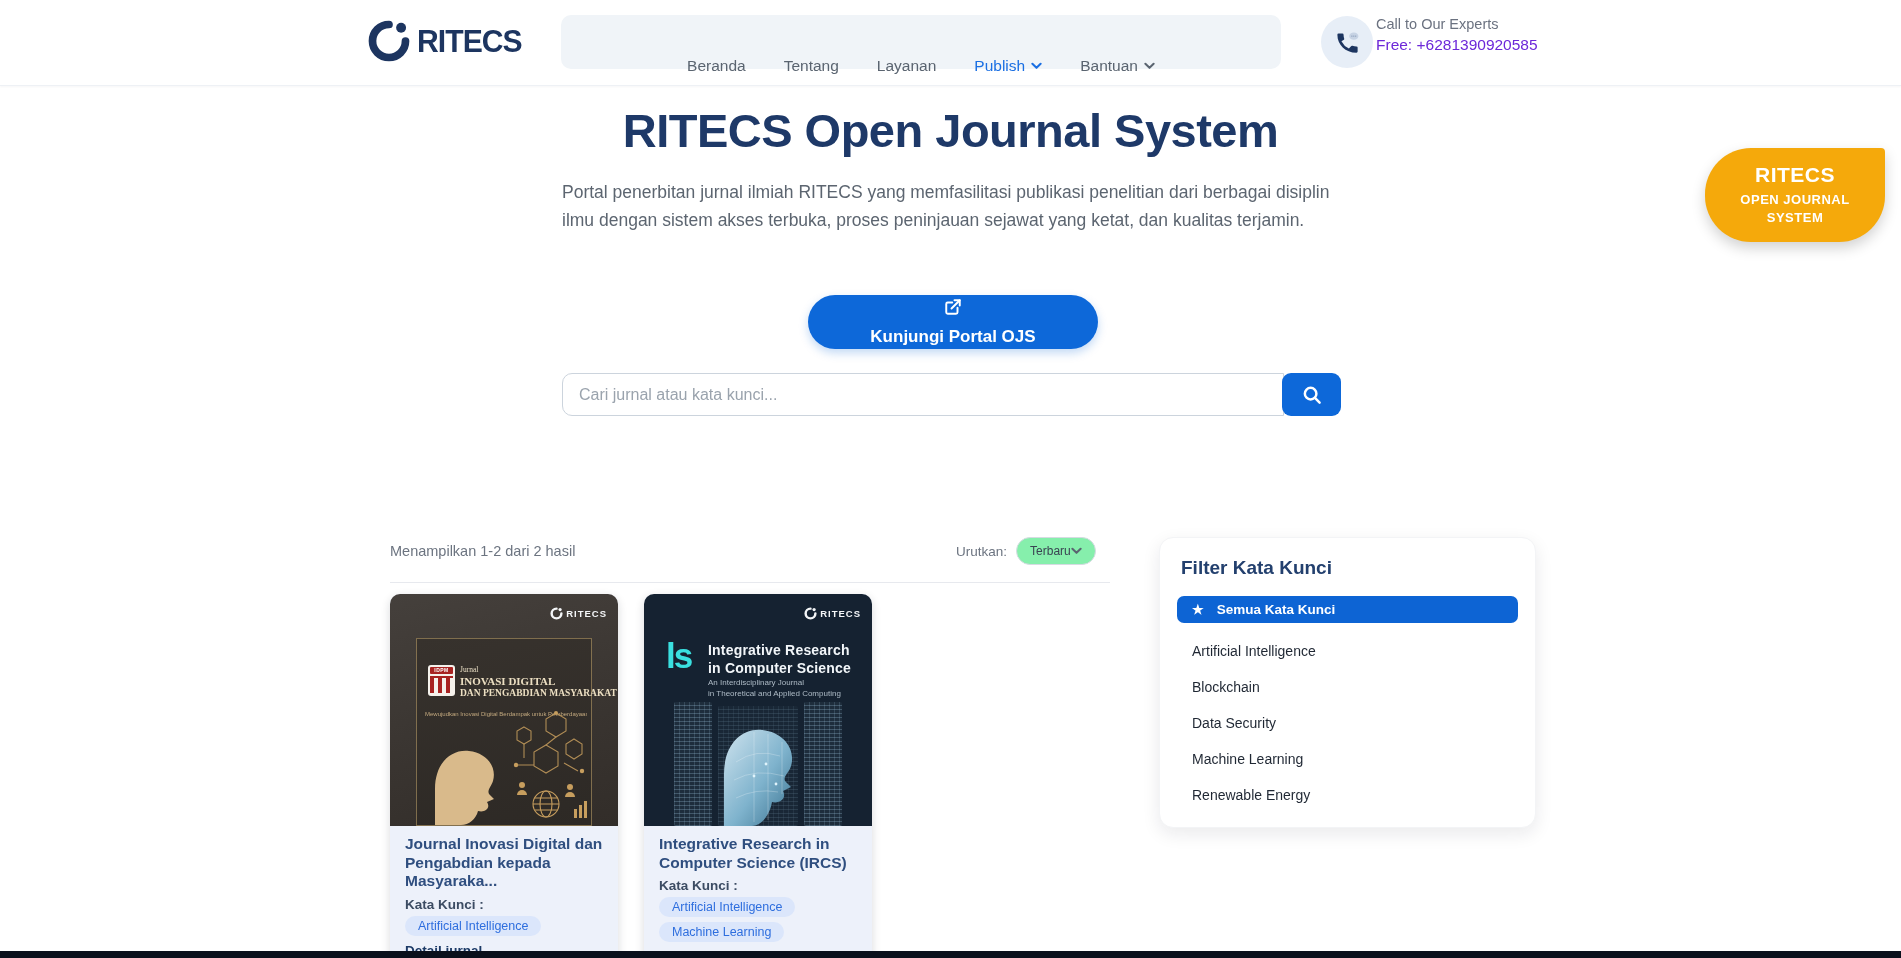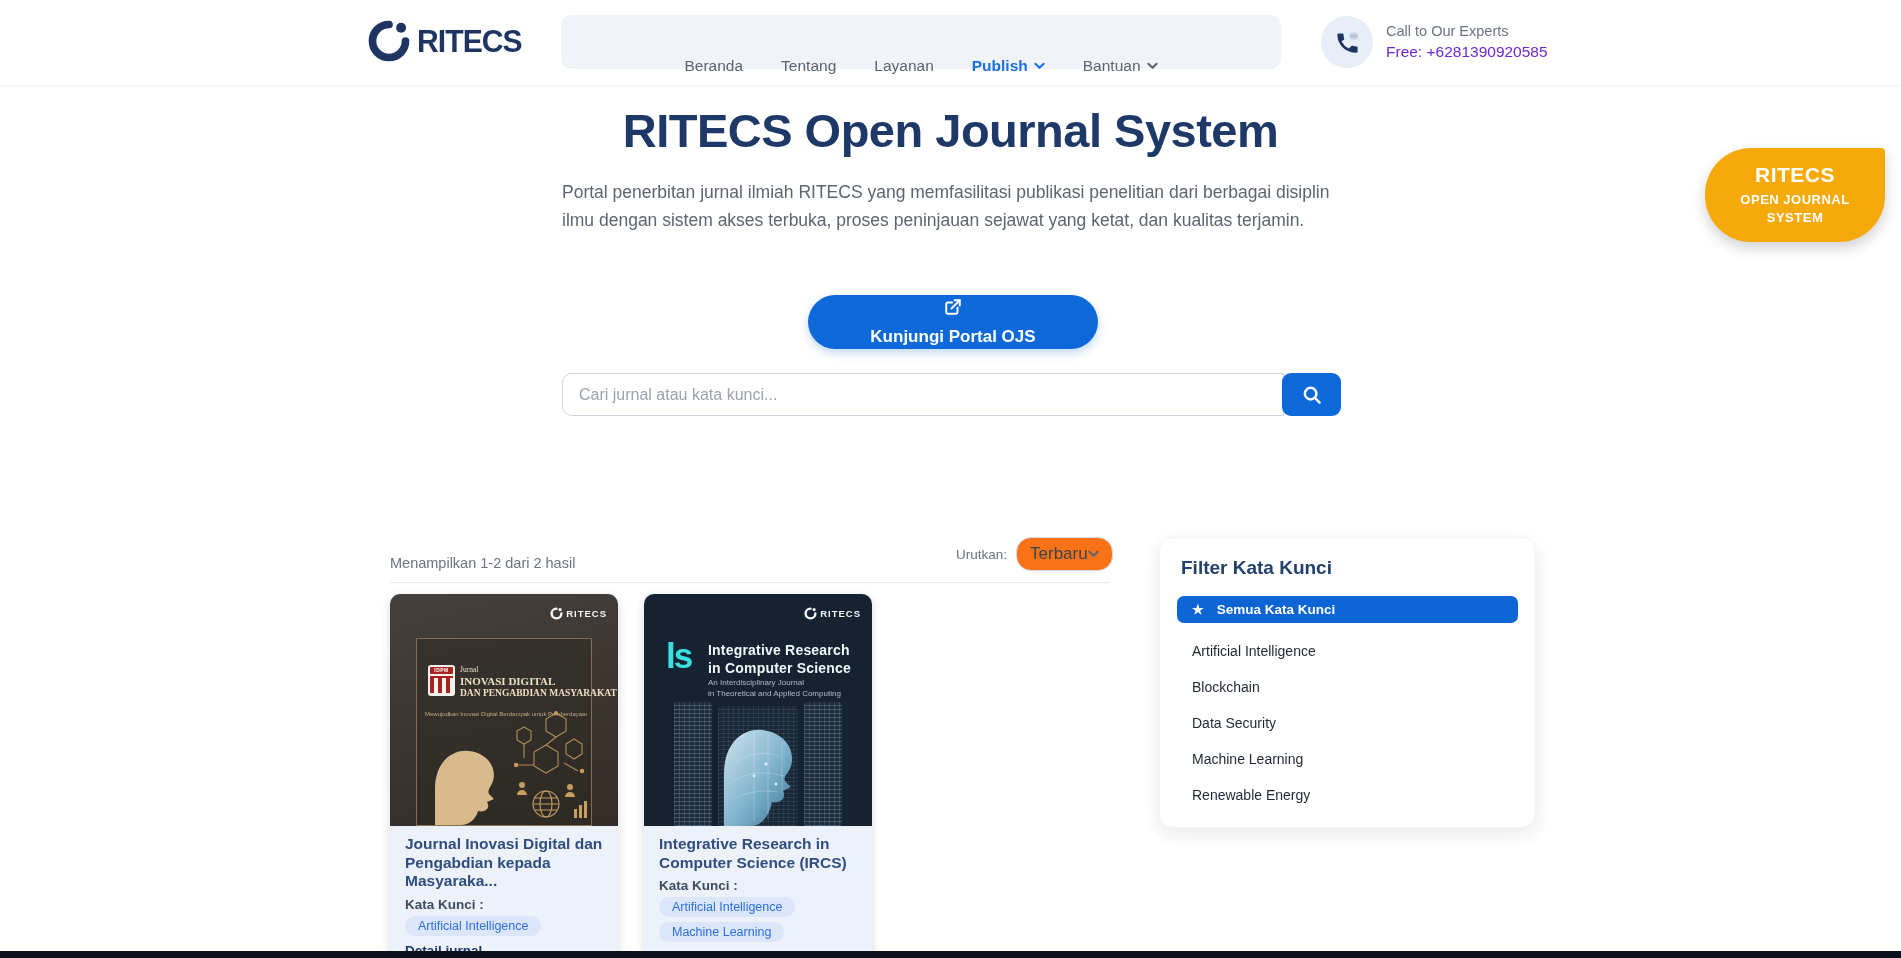--- a/index.html
+++ b/index.html
@@ -12,22 +12,22 @@
             border-bottom:1px solid #eef1f5; box-shadow:0 1px 2px rgba(16,24,40,.04); z-index:5; }
   .logo { position:absolute; left:367px; top:19px; display:flex; align-items:center; gap:6px;
           color:#1d3560; cursor:pointer; }
   .logo svg { display:block; }
   .logo-text { font-size:32px; font-weight:800; letter-spacing:-1px; transform:scaleX(.94);
                transform-origin:left center; }
   .nav-pill { position:absolute; left:561px; top:15px; width:720px; height:54px; background:#f0f4f8;
               border-radius:10px; display:flex; align-items:center; justify-content:center; gap:38px; }
   .nav-link { font-size:15.5px; color:#5a6470; text-decoration:none; display:flex; align-items:center;
               gap:6px; cursor:pointer;margin-top:48px; }
-  .nav-link.active { color:#1a6fe3; font-weight:700; }
-  .contact { position:absolute; left:1321px; top:16px; display:flex; align-items:center; gap:13px; }
+  .nav-link.active { color:#1a6fe3; font-weight:400; }
+  .contact { position:absolute; left:1321px; top:16px; display:flex; align-items:flex-start; gap:3px; }
   .phone-circle { width:52px; height:52px; border-radius:50%; background:#e7eef7; display:flex;
                   align-items:center; justify-content:center; }
   .contact-line1 { font-size:14.5px; color:#6b7280; }
   .contact-line2 { font-size:15.5px; color:#6d28d9; margin-top:4px; }
 
   
   .hero-title { position:absolute; top:103px; left:0; width:100%; text-align:center; font-size:47px;
                 font-weight:800; letter-spacing:-.5px; color:#1e3968; }
   .hero-desc { position:absolute; left:562px; top:178px; width:775px; font-size:17.5px;
                line-height:1.62; color:#5c6570; }
@@ -46,25 +46,25 @@
   .searchbar { position:absolute; left:562px; top:373px; width:779px; height:43px; }
   .search-input { position:absolute; left:0; top:0; width:722px; height:43px; border:1px solid #ccd4dd;
                   border-radius:10px 0 0 10px; padding:0 16px; font-family:inherit; font-size:16px;
                   color:#374151; outline:none; }
   .search-input::placeholder { color:#9aa3ad; }
   .search-btn { position:absolute; right:0; top:0; width:59px; height:43px; border:none;
                 background:#0d68d9; border-radius:9px; display:flex; align-items:center;
                 justify-content:center; cursor:pointer; }
 
   
-  .results-summary { position:absolute; left:390px; top:555px; font-size:14.5px; color:#6c7480; }
+  .results-summary { position:absolute; left:390px; top:543px; font-size:14.5px; color:#6c7480; }
   .sort-group { position:absolute; left:956px; top:537px; display:flex; align-items:center; gap:9px; }
   .sort-label { font-size:13.5px; color:#6c7480; }
-  .sort-select { display:flex; align-items:center; border:1px solid #d6dbe2; background:#f97316;
-                 border-radius:15px; padding:6px 13px; font-family:inherit; font-size:17px;
+  .sort-select { display:flex; align-items:center; border:1px solid #d6dbe2; background:#86efac;
+                 border-radius:15px; padding:6px 13px; font-family:inherit; font-size:12px;
                  color:#3a4352; cursor:pointer; }
   .divider { position:absolute; left:390px; top:582px; width:720px; height:1px; background:#e7e9ee; }
 
   
   .card { position:absolute; top:594px; width:228px; border-radius:10px; overflow:hidden;
           box-shadow:0 3px 10px rgba(16,24,40,.16); background:#edf1fa; }
   .card-1 { left:390px; } .card-2 { left:644px; }
   .cover { position:relative; width:228px; height:232px; overflow:hidden; }
   .cover-1 { background:linear-gradient(165deg,#45403c, #393430 60%, #322d29); }
   .cover-2 { background:#152231; }

